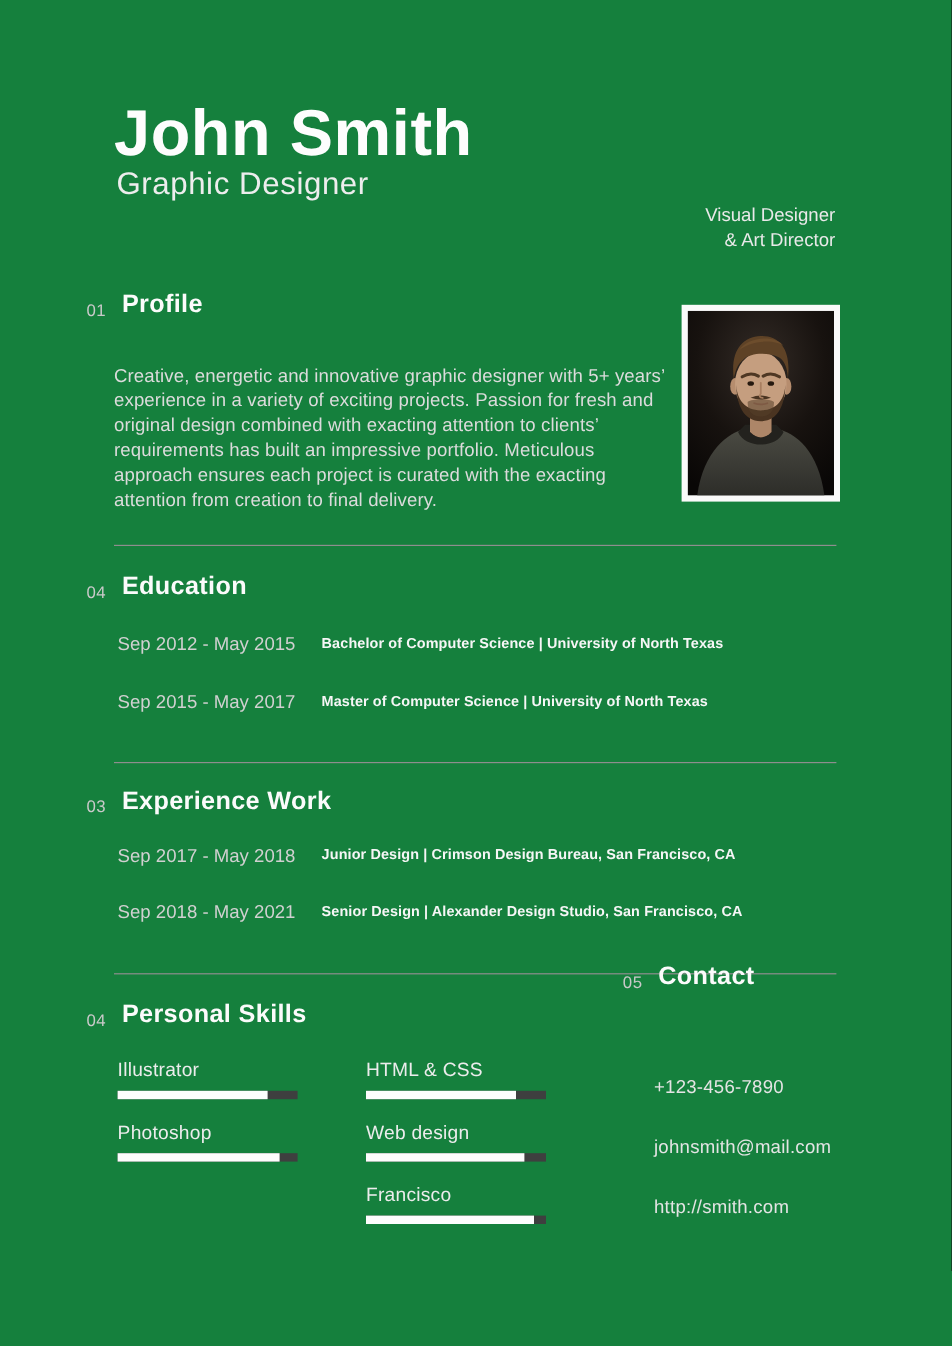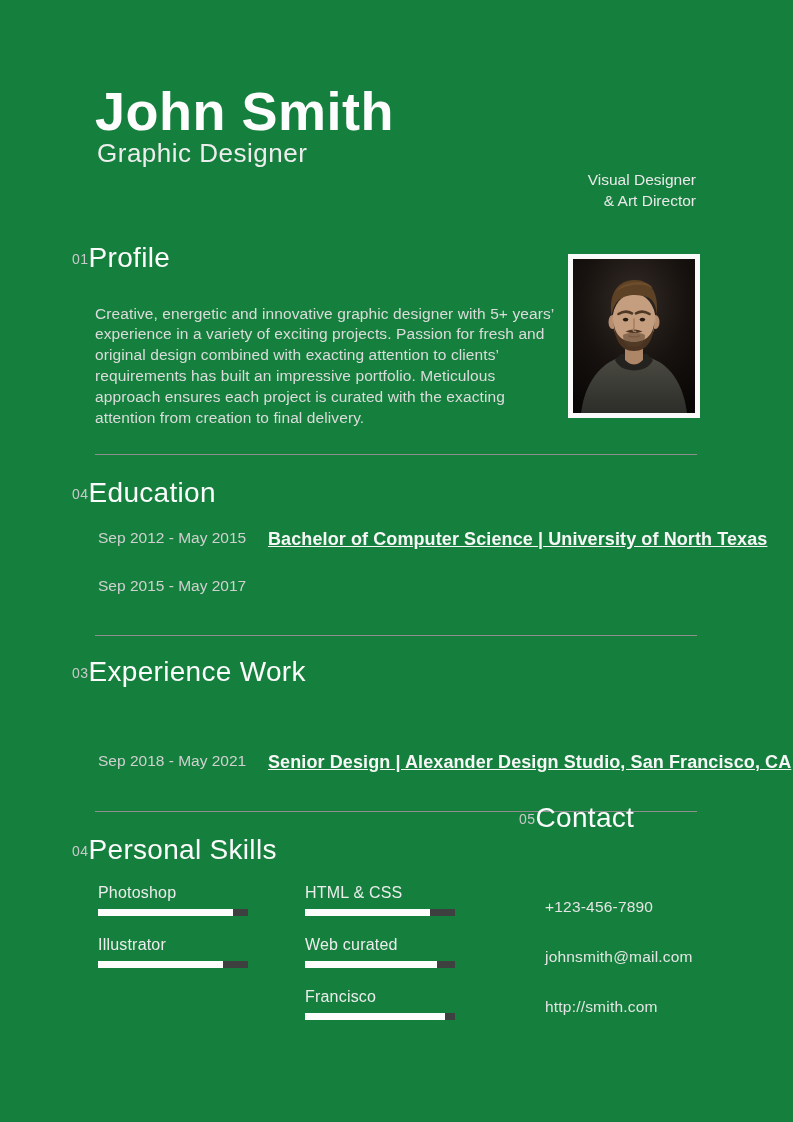--- a/index.html
+++ b/index.html
@@ -23,28 +23,28 @@
     font-size:26px;font-weight:400;color:#ededed;letter-spacing:0.5px;
     white-space:nowrap;
   }
   .tagline{
     position:absolute;right:97px;top:169px;
     text-align:right;font-size:15.5px;line-height:21px;color:#e9e9e9;
   }
   
   .sec-head{
     position:absolute;left:72px;
-    display:flex;align-items:center;gap:0;
+    display:flex;align-items:flex-end;gap:13px;
   }
   .sec-num{
     font-size:14px;color:#c9c9c9;font-weight:500;letter-spacing:0.5px;
     padding-top:1px;min-width:16px;
   }
   .sec-title{
-    margin:0;font-size:28px;font-weight:400;color:#fbfbfb;letter-spacing:0.3px;
+    margin:0;font-size:21px;font-weight:700;color:#fbfbfb;letter-spacing:0.3px;
     white-space:nowrap;
   }
   
   .profile-body{
     position:absolute;left:95px;top:288px;width:466px;
     font-size:15.5px;line-height:20.9px;color:#dbdbdb;letter-spacing:0.1px;
   }
   .photo-frame{
     position:absolute;left:568px;top:254px;
     width:122px;height:154px;background:#fafafa;padding:5px;
@@ -57,21 +57,21 @@
   .divider-1{top:454px;}
   .divider-2{top:635px;}
   .divider-3{top:811px;}
   
   .row{
     position:absolute;left:98px;
     display:grid;grid-template-columns:170px auto;
     white-space:nowrap;
   }
   .row .dates{font-size:15.5px;color:#d0d0d0;font-weight:400;}
-  .row .detail{font-size:18px;font-weight:700;color:#f6f6f6;letter-spacing:0.1px;text-decoration:underline;}
+  .row .detail{font-size:12px;font-weight:700;color:#f6f6f6;letter-spacing:0.1px;}
   .edu-row-1{top:529px;}
   .edu-row-2{top:577px;}
   .exp-row-1{top:705px;}
   .exp-row-2{top:752px;}
   
   .skill-col{position:absolute;top:884px;width:150px;}
   .skill-col-1{left:98px;}
   .skill-col-2{left:305px;}
   .skill{margin-bottom:20px;}
   .skill-label{font-size:16px;color:#ececec;letter-spacing:0.2px;height:18px;}
@@ -153,64 +153,69 @@
   <div class="sec-head" style="top:477px;">
     <span class="sec-num">04</span>
     <h2 class="sec-title">Education</h2>
   </div>
   <div class="row edu-row-1">
     <span class="dates">Sep 2012 - May 2015</span>
     <span class="detail">Bachelor of Computer Science | University of North Texas</span>
   </div>
   <div class="row edu-row-2">
     <span class="dates">Sep 2015 - May 2017</span>
+    <span class="detail">Master of Computer Science | University of North Texas</span>
   </div>
 
   <div class="divider divider-2"></div>
 
   <div class="sec-head" style="top:656px;">
     <span class="sec-num">03</span>
     <h2 class="sec-title">Experience Work</h2>
   </div>
+  <div class="row exp-row-1">
+    <span class="dates">Sep 2017 - May 2018</span>
+    <span class="detail">Junior Design | Crimson Design Bureau, San Francisco, CA</span>
+  </div>
   <div class="row exp-row-2">
     <span class="dates">Sep 2018 - May 2021</span>
     <span class="detail">Senior Design | Alexander Design Studio, San Francisco, CA</span>
   </div>
 
   <div class="divider divider-3"></div>
 
   <div class="sec-head" style="top:834px;">
     <span class="sec-num">04</span>
     <h2 class="sec-title">Personal Skills</h2>
   </div>
 
   <div class="skill-col skill-col-1">
     <div class="skill">
+      <div class="skill-label">Illustrator</div>
+      <div class="skill-bar">
+        <div class="skill-fill" style="width: 83%;"></div>
+      </div>
+    </div>
+    <div class="skill">
       <div class="skill-label">Photoshop</div>
       <div class="skill-bar">
         <div class="skill-fill" style="width: 90%;"></div>
       </div>
     </div>
-    <div class="skill">
-      <div class="skill-label">Illustrator</div>
+  </div>
+
+  <div class="skill-col skill-col-2">
+    <div class="skill">
+      <div class="skill-label">HTML &amp; CSS</div>
       <div class="skill-bar">
         <div class="skill-fill" style="width: 83%;"></div>
       </div>
     </div>
-  </div>
-
-  <div class="skill-col skill-col-2">
-    <div class="skill">
-      <div class="skill-label">HTML &amp; CSS</div>
-      <div class="skill-bar">
-        <div class="skill-fill" style="width: 83%;"></div>
-      </div>
-    </div>
-    <div class="skill">
-      <div class="skill-label">Web curated</div>
+    <div class="skill">
+      <div class="skill-label">Web design</div>
       <div class="skill-bar">
         <div class="skill-fill" style="width: 88%;"></div>
       </div>
     </div>
     <div class="skill">
       <div class="skill-label">Francisco</div>
       <div class="skill-bar">
         <div class="skill-fill" style="width: 93%;"></div>
       </div>
     </div>

